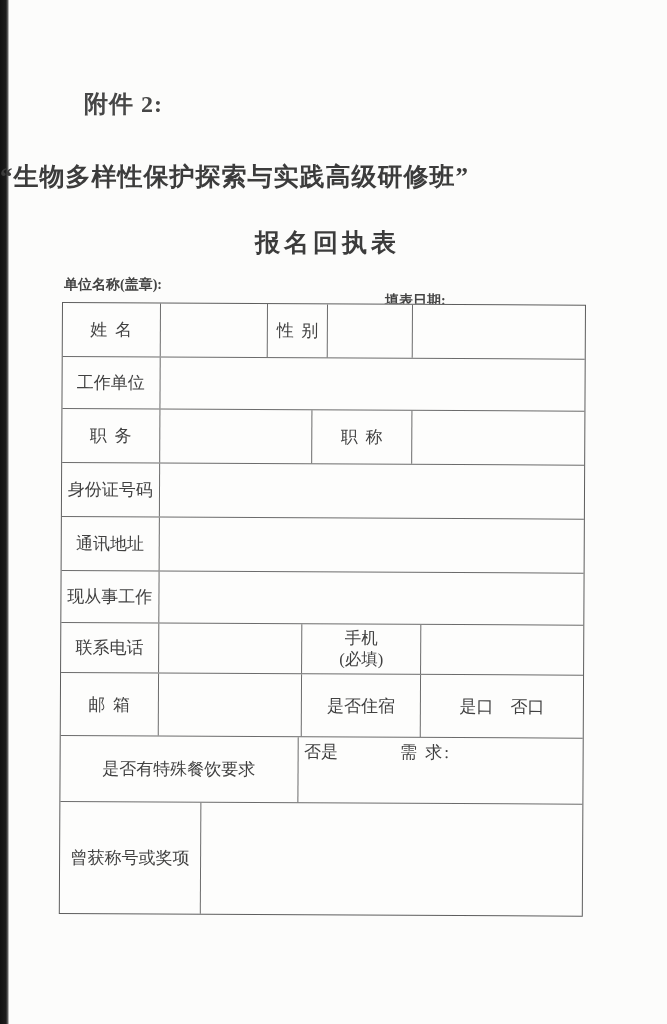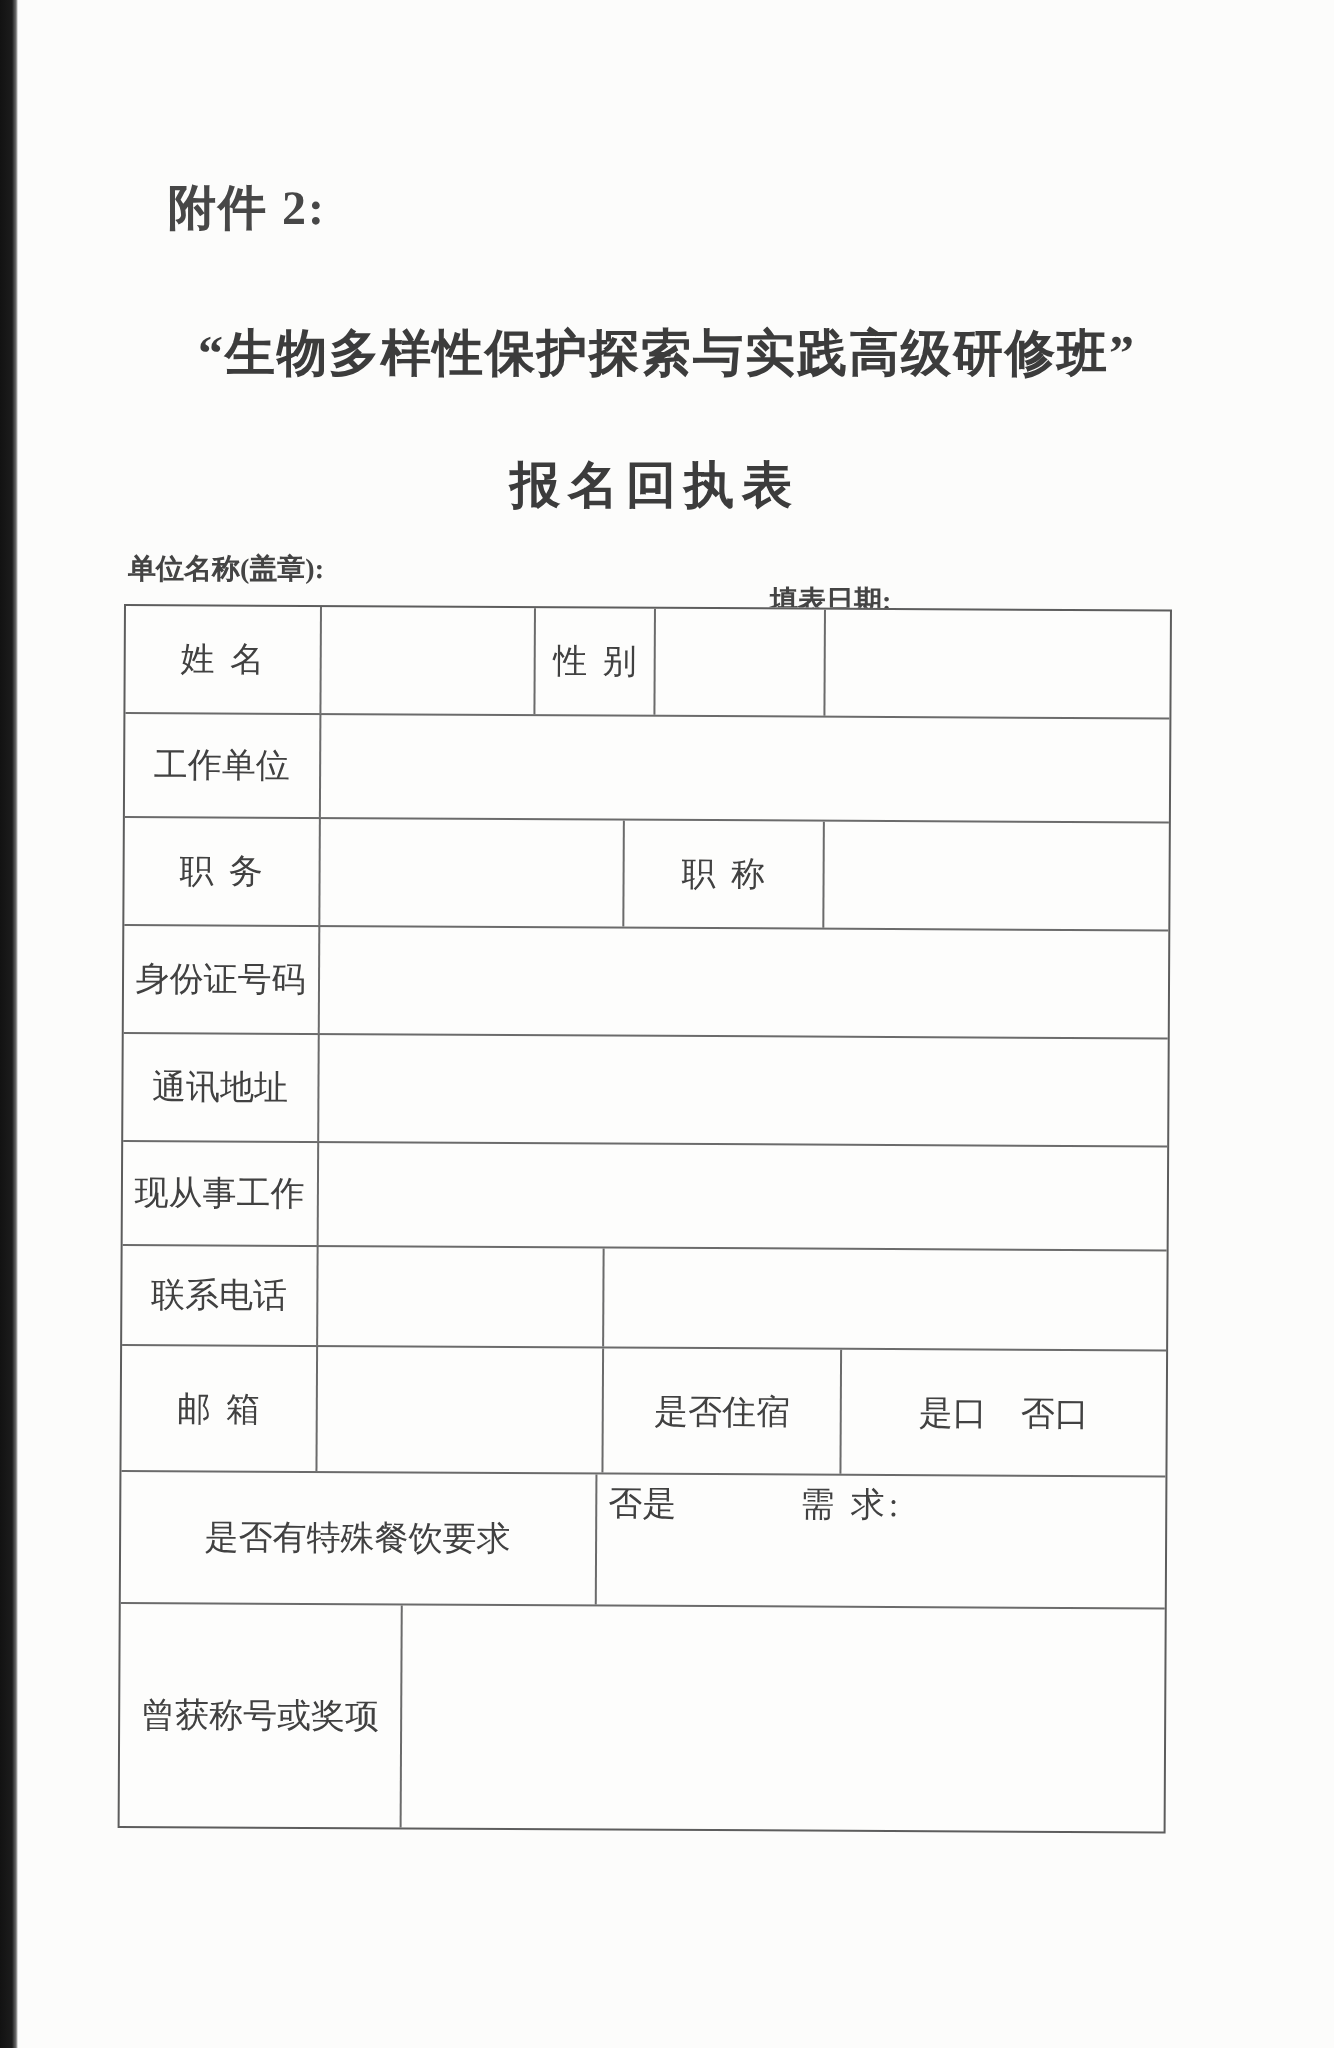--- a/index.html
+++ b/index.html
@@ -12,21 +12,21 @@
   }
   .scan-edge {
     position:absolute; left:0; top:0; width:9px; height:1024px;
     background:linear-gradient(90deg,#121212 0,#1c1c1c 6px,#6e6e6e 8px,#fcfcfb 9px);
   }
   .attachment {
     position:absolute; left:60px; top:88px;
     font-size:24px; font-weight:bold; letter-spacing:1px; color:#474747;margin-left:24px;
   }
   .title1 {
-    position:absolute; left:0; right:0; top:160px; text-align:center;
+    position:absolute; left:0; right:0; top:160px; 
     font-size:25px; font-weight:bold; color:#3c3c3c; letter-spacing:1px;
   }
   .title2 {
     position:absolute; left:0; right:12px; top:226px; text-align:center;
     font-size:25px; font-weight:bold; color:#3c3c3c; letter-spacing:4px;
   }
   .meta {
     position:absolute; left:64px; top:276px; width:540px; height:22px;
     font-size:14px; font-weight:bold; color:#444;
   }
@@ -135,20 +135,24 @@
             <span>现从事工作</span>
           </div>
         <div class="cell w2b"></div>
       </div>
 
       <div class="trow h50">
         <div class="cell wA">
             <span>联系电话</span>
           </div>
         <div class="cell w7b"></div>
+        <div class="cell w7c mobile-cell">
+          <span>手机</span>
+          <span>(必填)</span>
+        </div>
         <div class="cell w7d"></div>
       </div>
 
       <div class="trow h63">
         <div class="cell wA">
             <span class="ls">邮箱</span>
           </div>
         <div class="cell w7b"></div>
         <div class="cell w7c">
             <span>是否住宿</span>

